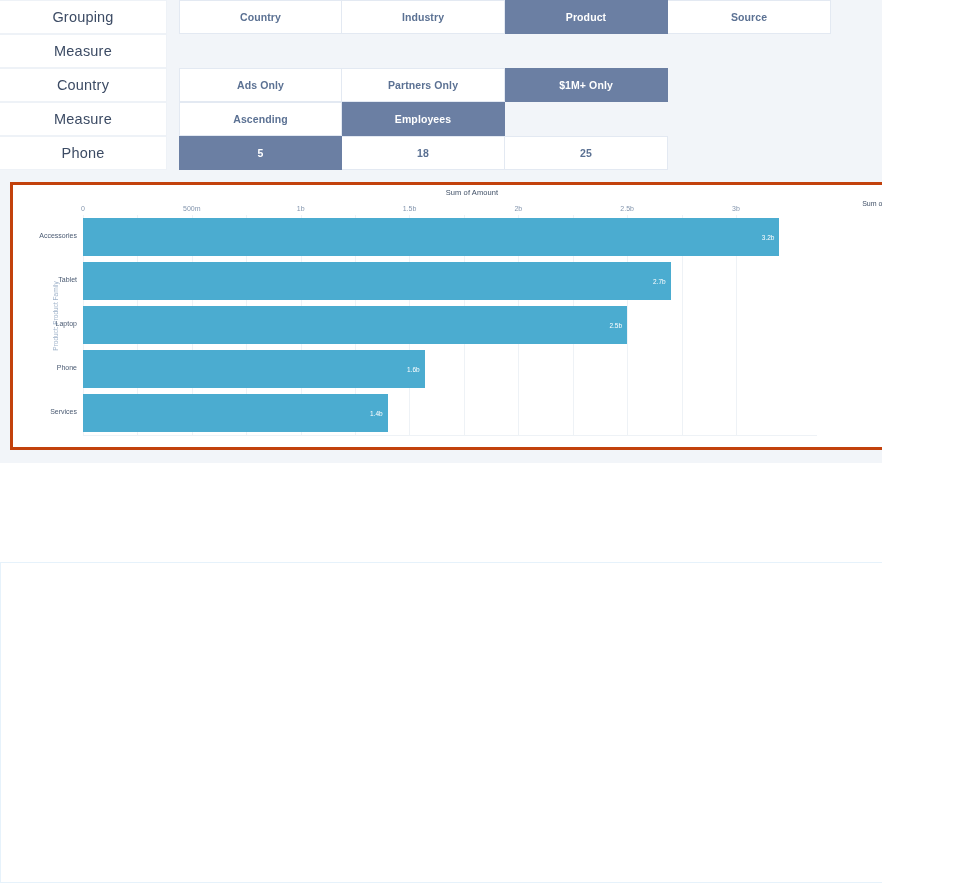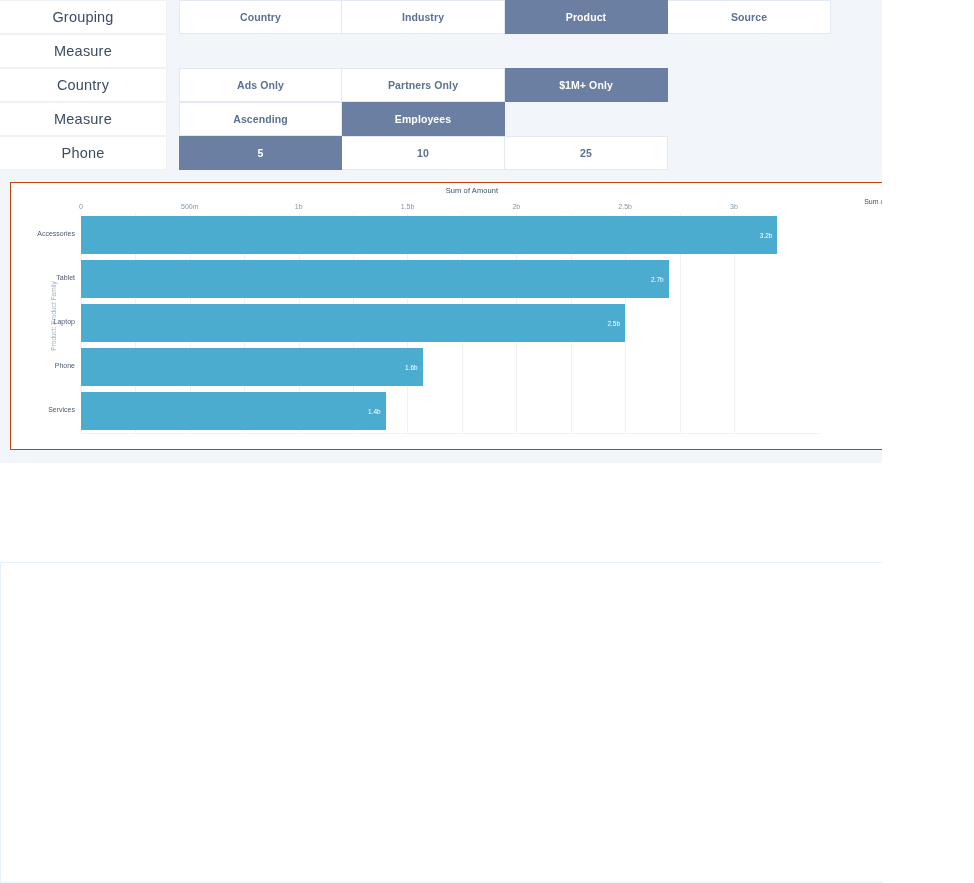--- a/index.html
+++ b/index.html
@@ -78,21 +78,21 @@
   }
 
   
   .chart-card {
     position: absolute;
     left: 10px;
     top: 182px;
     width: 924px;
     height: 268px;
     background: #ffffff;
-    border: 1px solid #c2410c;
+    border: 3px solid #c2410c;
     box-sizing: border-box;
   }
   .chart-title {
     position: absolute;
     left: 0;
     right: 0;
     top: 3px;
     text-align: center;
     font-size: 7.5px;
     color: #3f4f66;
@@ -250,21 +250,21 @@
           <div class="ctl-label">Measure</div>
           <div class="seg-group">
             <div class="seg-btn">Ascending</div>
             <div class="seg-btn active">Employees</div>
           </div>
         </div>
         <div class="ctl-row">
           <div class="ctl-label">Phone</div>
           <div class="seg-group">
             <div class="seg-btn active">5</div>
-            <div class="seg-btn">10</div>
+            <div class="seg-btn">18</div>
             <div class="seg-btn">25</div>
           </div>
         </div>
       </div>
 
     <div class="chart-card">
       <div class="chart-title">Sum of Amount</div>
 
       <div class="legend">
         <div class="legend-title">Measure</div>

